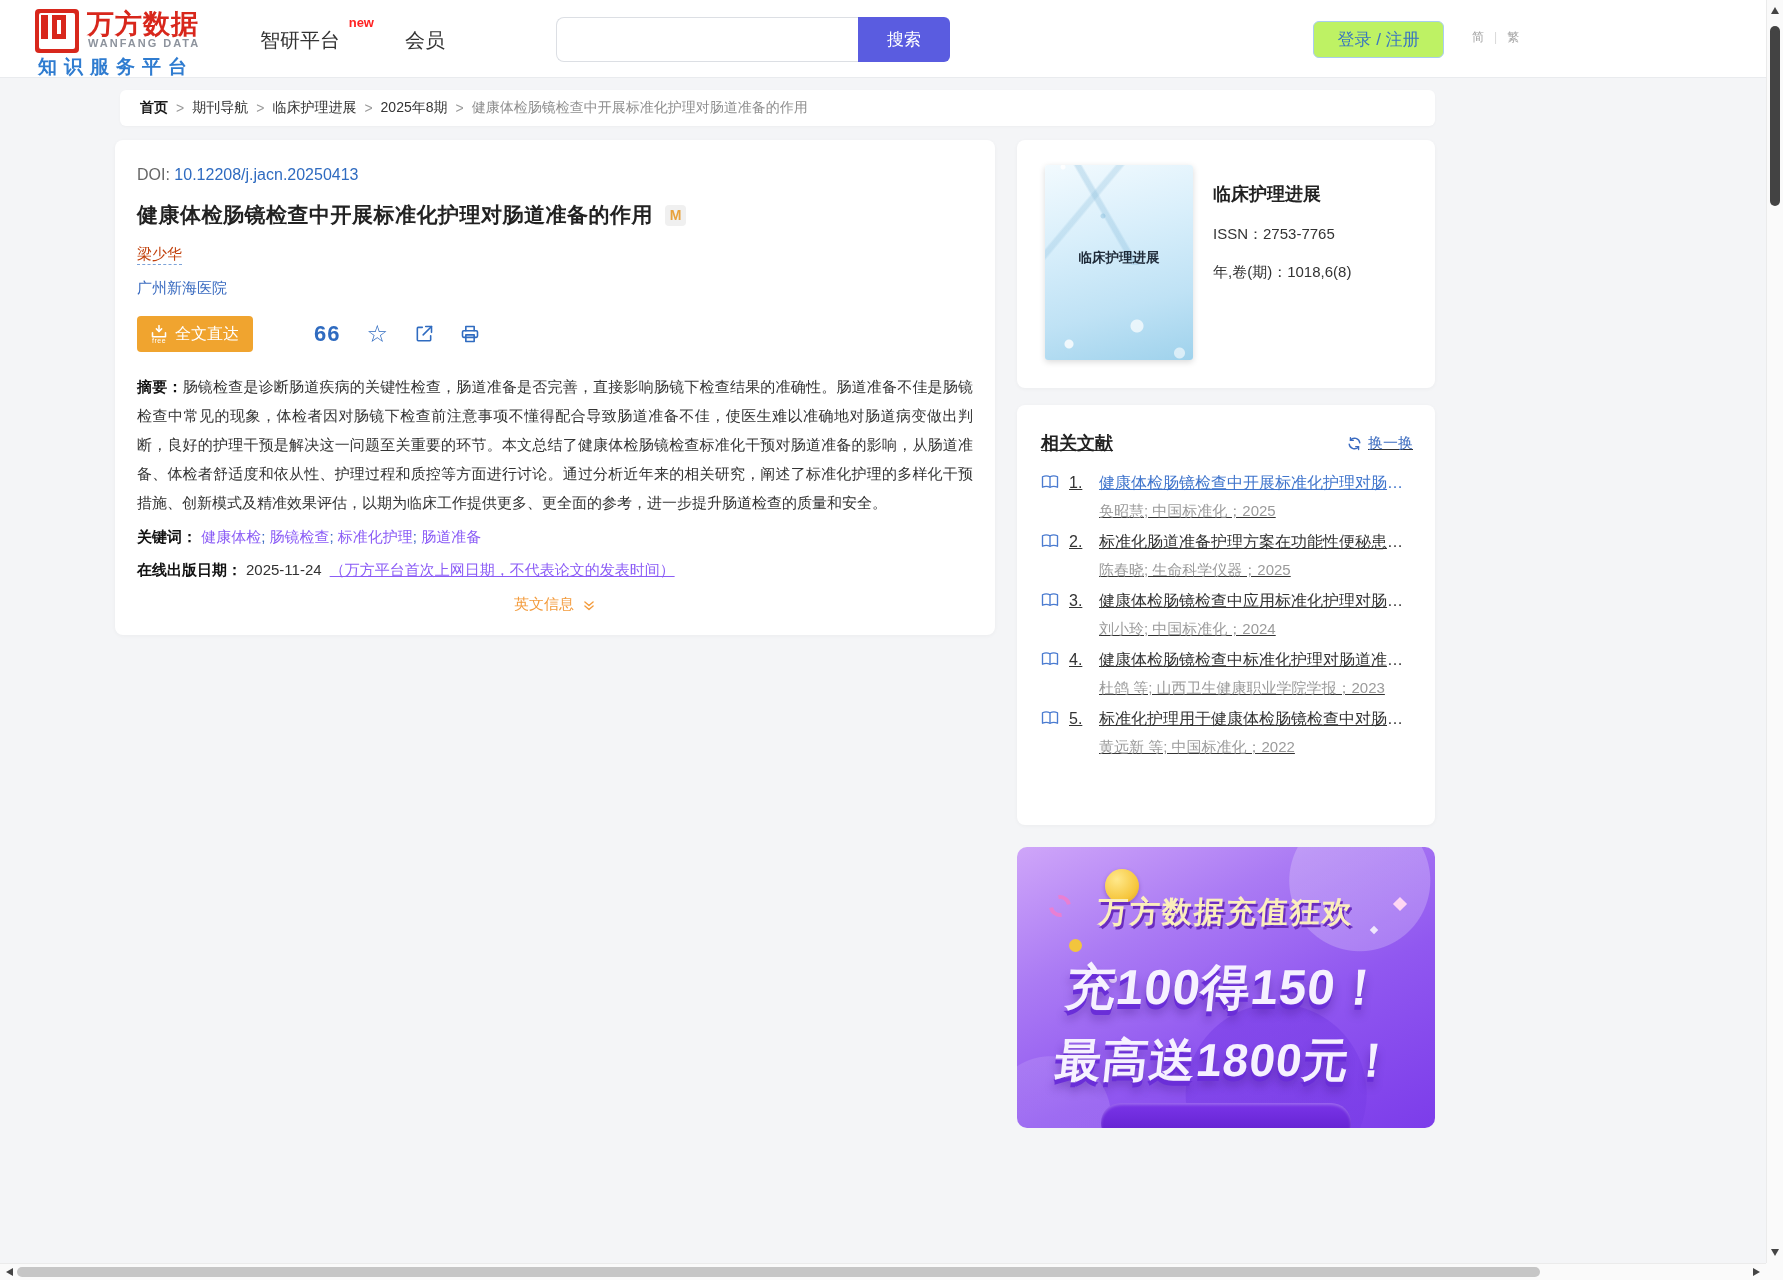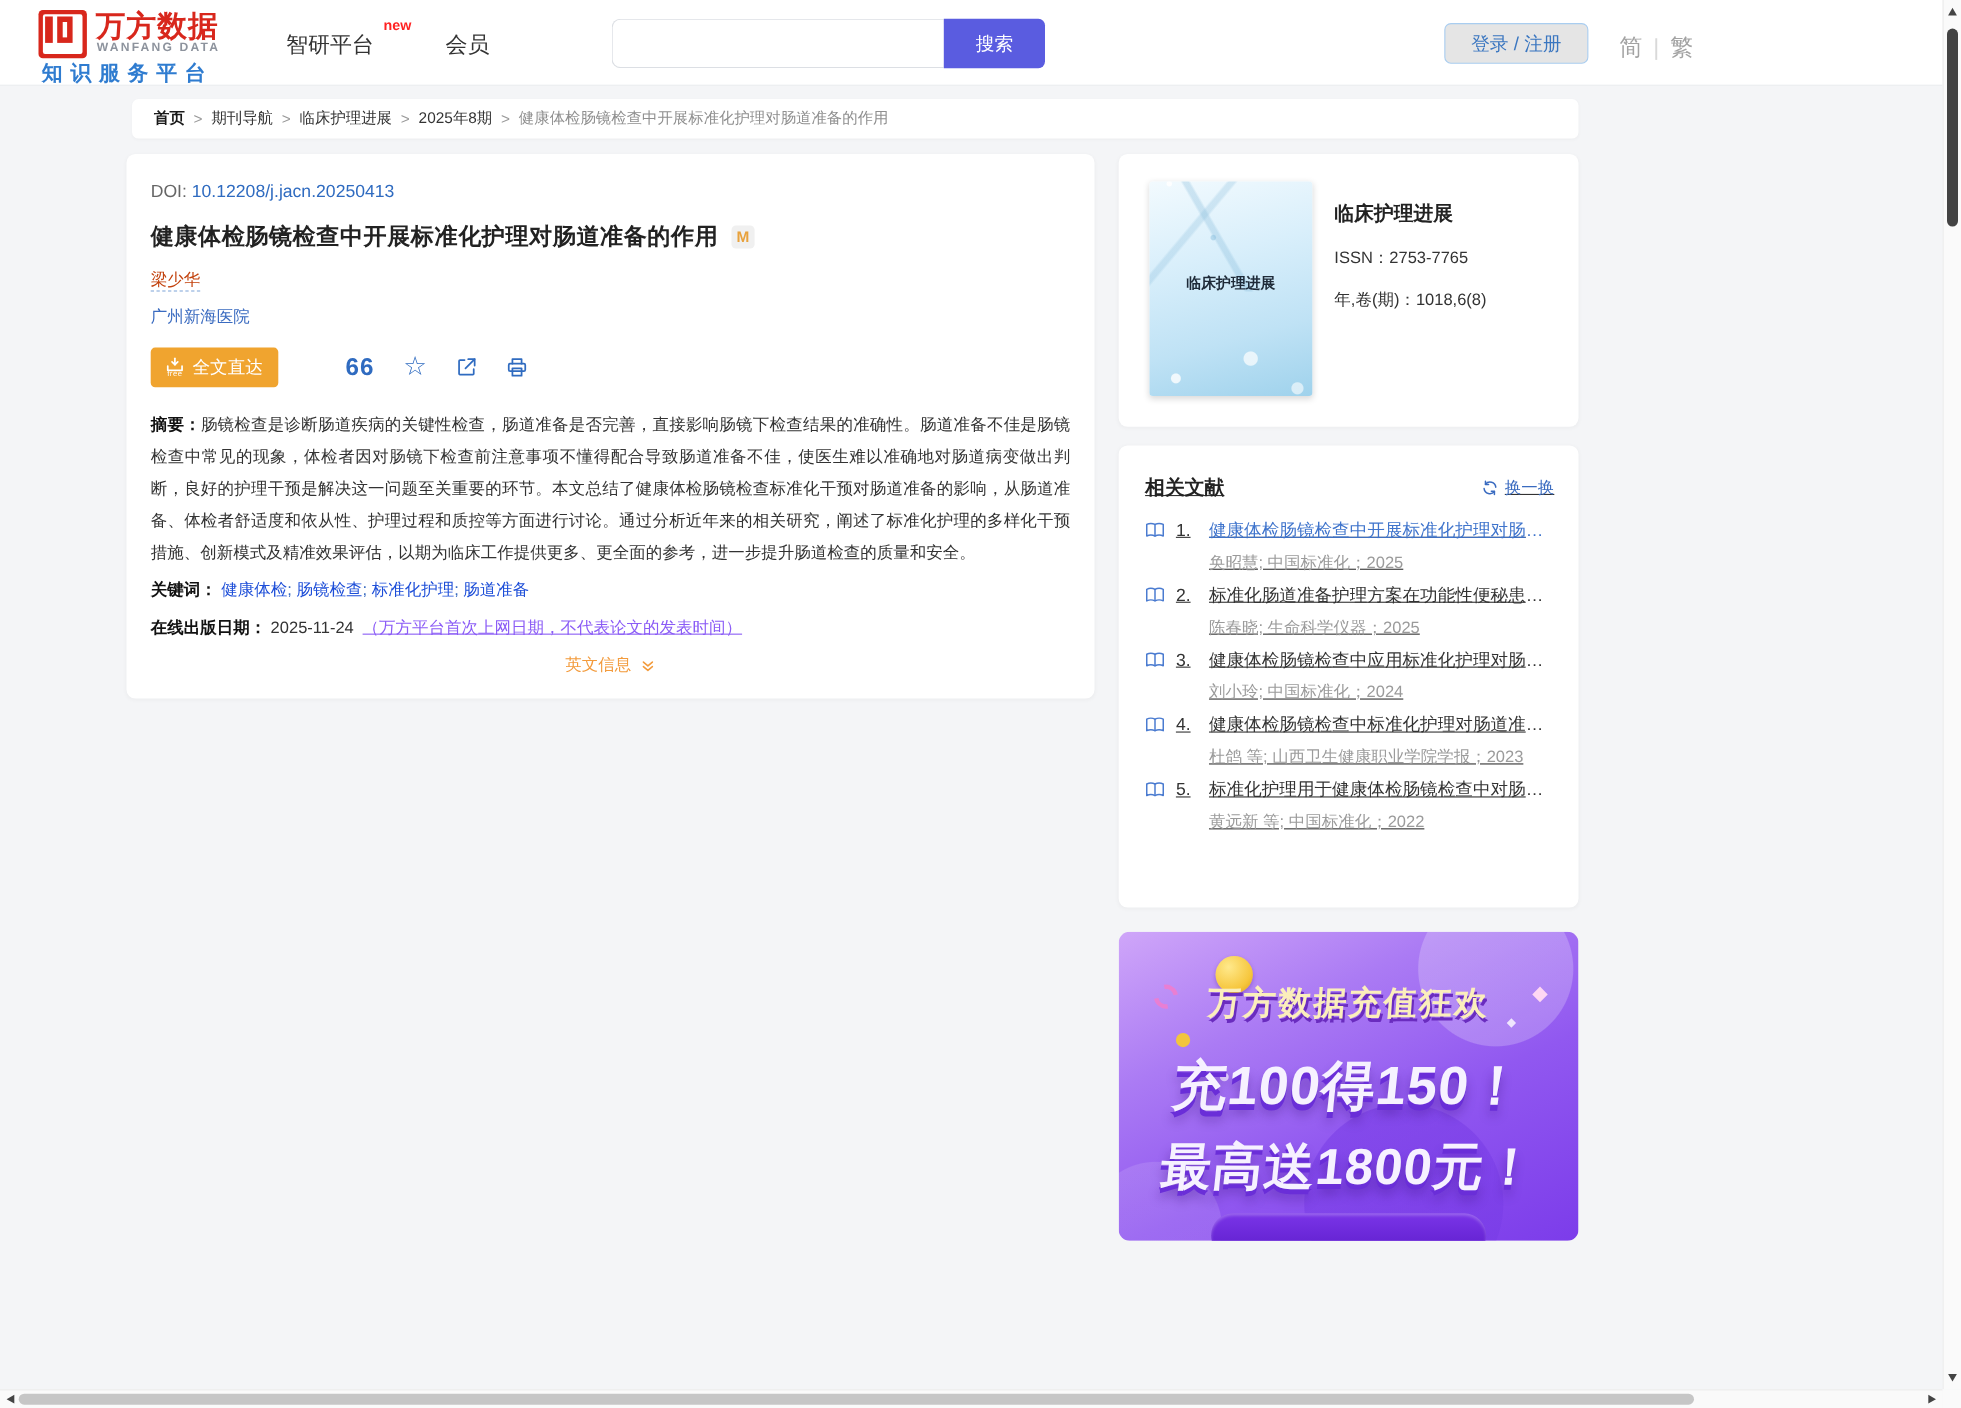--- a/index.html
+++ b/index.html
@@ -32,23 +32,23 @@
   .nav-hui { left:405px; }
   .new-badge { position:absolute; top:-12px; right:-34px; color:#ff2222; font-size:13px; font-weight:bold; }
 
   .search-box { position:absolute; left:556px; top:17px; width:394px; height:45px; display:flex; }
   .search-input { width:302px; height:45px; border:1px solid #dcdfe4; border-right:none;
     border-radius:8px 0 0 8px; outline:none; padding:0 12px; font-size:16px; background:#fff; }
   .search-btn { width:92px; height:45px; background:#5a5ce0; color:#fff; font-size:17px;
     border:none; border-radius:0 6px 6px 0; cursor:pointer; }
 
   .login-btn { position:absolute; left:1313px; top:21px; width:131px; height:37px;
-    background:#e5e5e5; border:1px solid #a9cdf0; border-radius:6px; color:#3a76c0;
+    background:#bef264; border:1px solid #a9cdf0; border-radius:6px; color:#3a76c0;
     font-size:17px; text-align:center; line-height:35px; cursor:pointer; }
-  .lang { position:absolute; left:1472px; top:29px; font-size:21px; color:#a3a3a3;text-align:right; }
+  .lang { position:absolute; left:1472px; top:29px; font-size:12px; color:#a3a3a3;text-align:right; }
   .lang .ldiv { color:#d9d9d9; margin:0 10px; }
   .lang span.lng { cursor:pointer; }
 
   
   .breadcrumb-bar { position:absolute; left:120px; top:90px; width:1315px; height:36px;
     background:#fff; border-radius:6px; display:flex; align-items:center; padding:0 20px;
     font-size:14px; box-shadow:0 1px 3px rgba(0,0,0,.03); }
   .crumb { color:#333; cursor:pointer; white-space:nowrap; }
   .crumb.first { font-weight:bold; color:#1a1a1a; }
   .crumb.current { color:#8f8f8f; cursor:default; }
@@ -77,21 +77,21 @@
   .ft-icon svg { display:block; }
   .ft-free { font-size:7px; color:#fff; margin-top:-1px; letter-spacing:.5px; }
   .tool-icon { color:#2f6bc0; cursor:pointer; display:flex; align-items:center; }
   .quote-icon { font-size:22px; font-weight:900; letter-spacing:1px;margin-left:35px; }
   .star-icon { font-size:24px; line-height:1; }
 
   .abstract { margin-top:20px; font-size:15px; line-height:29px; color:#333; text-align:justify; }
   .abstract b { color:#111; }
   .kw-row { margin-top:7px; font-size:15px; line-height:26px; }
   .kw-row b { color:#111; }
-  .kw { color:#1d4ed8; cursor:pointer; }
+  .kw { color:#8b5cf6; cursor:pointer; }
   .kwsep { color:#3a6bc0; }
   .date-row { margin-top:11px; font-size:15px; }
   .date-row b { color:#111; }
   .date-val { margin-left:4px; }
   .date-note { margin-left:8px; color:#8b5cf6;text-decoration:underline; }
   .en-info { margin-top:15px; text-align:center; color:#f39b3c; font-size:15px; cursor:pointer; }
   .en-info svg { vertical-align:-4px; margin-left:4px; }
 
   
   .journal-card { left:1017px; top:140px; width:418px; height:248px; }

